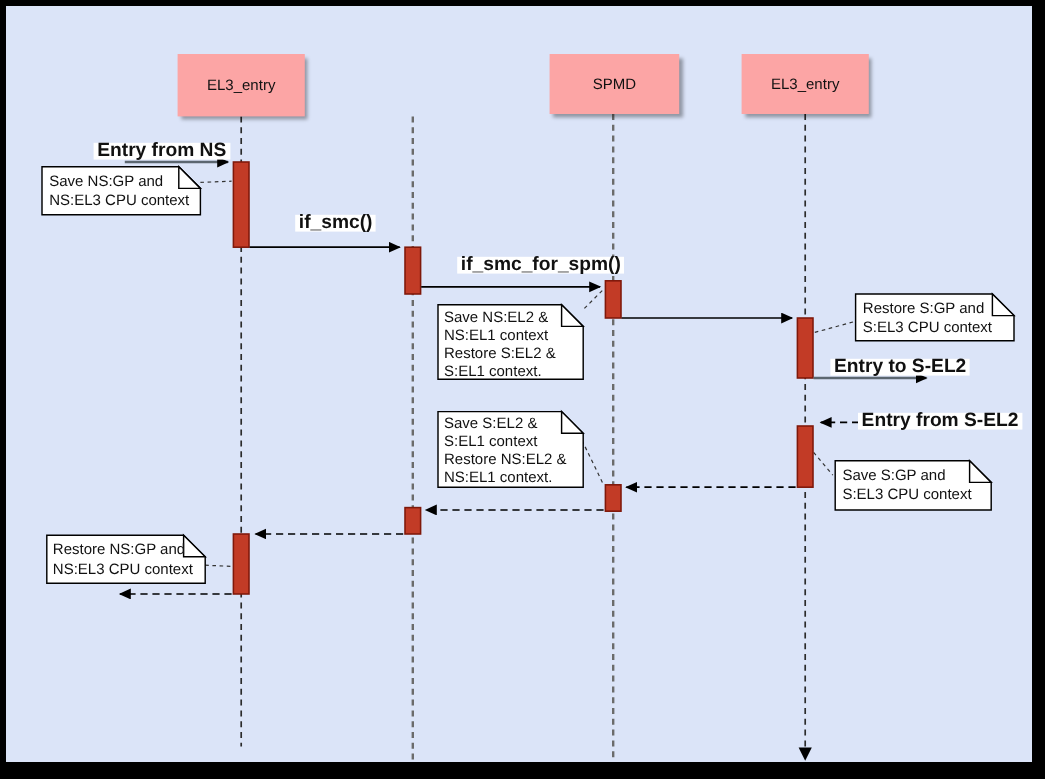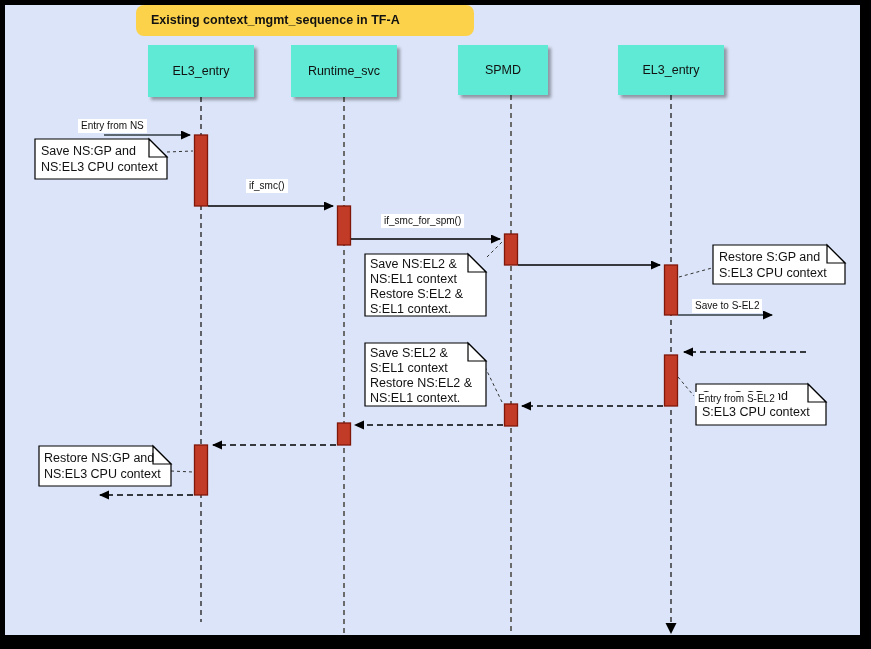--- a/index.html
+++ b/index.html
@@ -17,29 +17,30 @@
   }
   #diagram-svg{position:absolute;left:0;top:0;width:871px;height:649px;z-index:1;}
   .overlay{position:absolute;z-index:2;}
   .title-banner{
     left:136px;top:5px;width:338px;height:31px;
     background:#fcd24b;border-radius:8px;
     font-weight:bold;font-size:12.5px;color:#111;
     line-height:31px;padding-left:15px;box-sizing:border-box;
   }
   .actor-box{
-    width:106px;height:52px;background:#5eead4;
+    width:106px;height:52px;background:#fca5a5;
     box-shadow:3px 3px 3px rgba(0,0,0,0.35);
     display:flex;align-items:center;justify-content:center;
     font-size:12.5px;color:#111;
   }
   .msg-label{
     background:#ffffff;color:#111;
-    font-size:10px;line-height:14px;padding:0 3px;
+    font-size:16px;line-height:14px;padding:0 3px;
     white-space:nowrap;
+    font-weight:bold;
   }
   .lifeline-dark{stroke:#2b2b2b;stroke-width:1.4;stroke-dasharray:5 4;fill:none;}
   .lifeline-gray{stroke:#6b6b6b;stroke-width:2;stroke-dasharray:5 4;fill:none;}
   .bar{fill:#c23b26;stroke:#7f180a;stroke-width:1.3;}
   .arrow-solid{stroke:#000;stroke-width:1.4;fill:none;}
   .arrow-solid-gray{stroke:#5b6670;stroke-width:2;fill:none;}
   .arrow-dashed{stroke:#000;stroke-width:1.4;stroke-dasharray:6 4;fill:none;}
   .note-body{fill:#ffffff;stroke:#000;stroke-width:1.2;}
   .note-fold{fill:#ffffff;stroke:#000;stroke-width:1.2;}
   .note-text{font-family:"Liberation Sans",sans-serif;font-size:12.5px;fill:#111;}
@@ -131,33 +132,29 @@
     </g>
 
     <g>
       <path class="note-body" d="M39 446 L153 446 L171 464 L171 486 L39 486 Z"></path>
       <path class="note-fold" d="M153 446 L153 464 L171 464 Z"></path>
       <text class="note-text" x="44" y="462">Restore NS:GP and</text>
       <text class="note-text" x="44" y="478">NS:EL3 CPU context</text>
     </g>
   </svg>
 
-  <div class="overlay title-banner">Existing context_mgmt_sequence in TF-A</div>
 
   <div class="overlay actor-box" style="left:148px;top:45px;">
     <span>EL3_entry</span>
   </div>
-  <div class="overlay actor-box" style="left:291px;top:45px;">
-    <span>Runtime_svc</span>
-  </div>
-  <div class="overlay actor-box" style="left:458px;top:45px;width:90px;height:50px;">
+  <div class="overlay actor-box" style="left:458px;top:45px;width:108px;height:50px;">
     <span>SPMD</span>
   </div>
   <div class="overlay actor-box" style="left:618px;top:45px;width:106px;height:50px;">
     <span>EL3_entry</span>
   </div>
 
   <div class="overlay msg-label" style="left:78px;top:119px;">Entry from NS</div>
   <div class="overlay msg-label" style="left:246px;top:179px;">if_smc()</div>
   <div class="overlay msg-label" style="left:381px;top:214px;">if_smc_for_spm()</div>
-  <div class="overlay msg-label" style="left:692px;top:299px;">Save to S-EL2</div>
-  <div class="overlay msg-label" style="left:695px;top:344px;margin-top:48px;">Entry from S-EL2</div>
+  <div class="overlay msg-label" style="left:692px;top:299px;">Entry to S-EL2</div>
+  <div class="overlay msg-label" style="left:715px;top:344px;">Entry from S-EL2</div>
 </div>
 
 </body></html>

